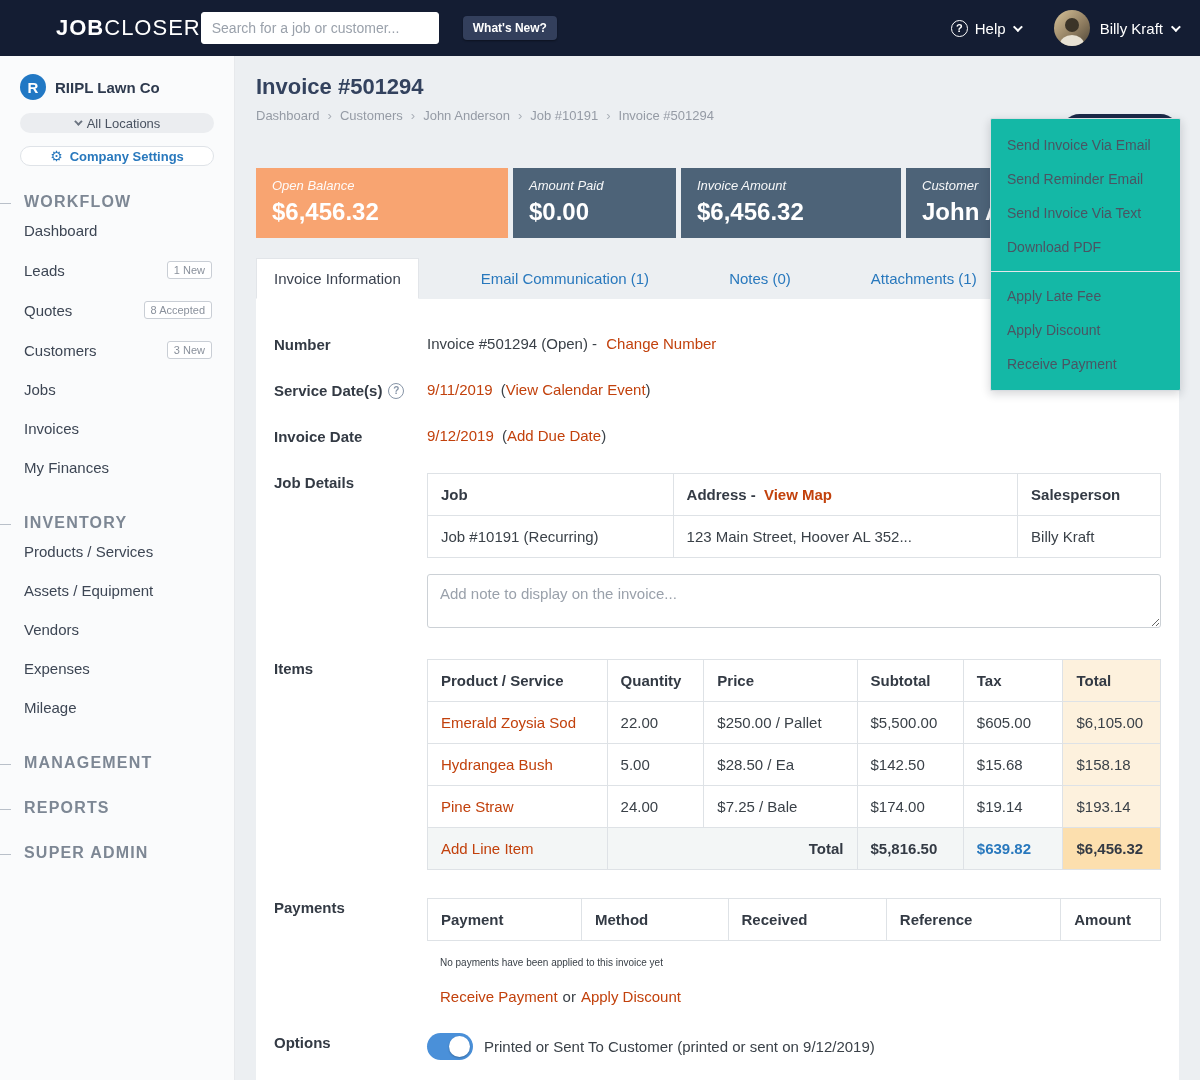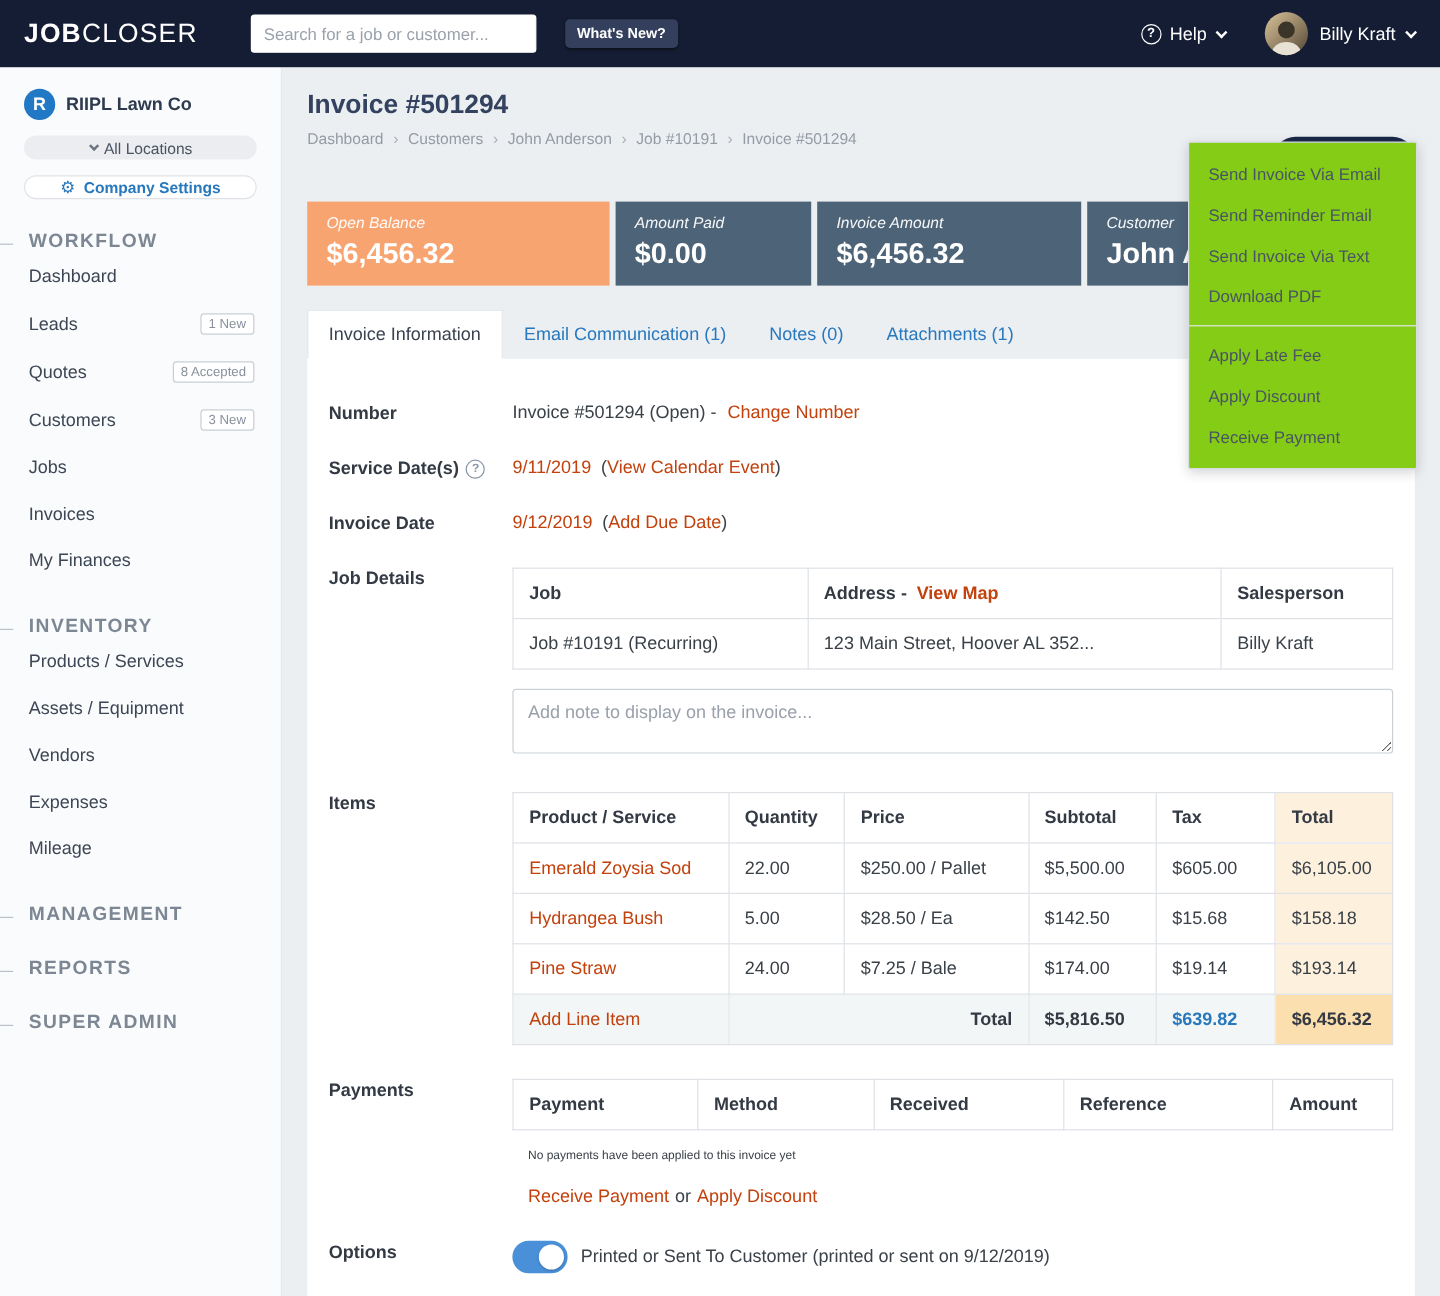--- a/index.html
+++ b/index.html
@@ -1,24 +1,24 @@
 <!DOCTYPE html>
 <html><head>
 <meta charset="utf-8">
 <style>
   * { box-sizing: border-box; margin: 0; padding: 0; }
   html,body { width:1200px; height:1080px; overflow:hidden; background:#eceff2;
     font-family:"Liberation Sans","DejaVu Sans",sans-serif; color:#3a4148; }
 
   
   .navbar { height:56px; background:#141d33; display:flex; align-items:center;
-    padding:0 22px 0 20px; position:relative; z-index:60; }
+    padding:0 22px 0 56px; position:relative; z-index:60; }
   .logo { color:#fff; font-size:22px; letter-spacing:1px; white-space:nowrap; }
   .logo b { font-weight:800; } .logo span.light { font-weight:300; }
-  .nav-search { margin-left:44px; width:238px; height:32px; border:1px solid #fff; border-radius:3px;
+  .nav-search { width:238px; height:32px; border:1px solid #fff; border-radius:3px;
     padding:0 10px; font-size:14px; color:#333; outline:none; }
   .nav-search::placeholder { color:#9aa1ab; }
   .whats-new { margin-left:24px; background:#333f5c; color:#fff; font-size:12px; font-weight:700;
     padding:5px 10px; border-radius:4px; border:none; cursor:pointer; box-shadow:0 1px 2px rgba(0,0,0,.4); }
   .nav-spacer { flex:1; }
   .nav-help { display:flex; align-items:center; gap:7px; color:#fff; font-size:15px; cursor:pointer; }
   .qcircle { display:inline-flex; width:17px; height:17px; border:1.5px solid #fff; border-radius:50%;
     align-items:center; justify-content:center; font-size:11px; font-weight:700; }
   .chev { width:7px; height:7px; border-right:2px solid currentColor; border-bottom:2px solid currentColor;
     transform:rotate(45deg) translateY(-2px); display:inline-block; }
@@ -57,36 +57,36 @@
   .breadcrumb { margin-top:8px; font-size:13px; color:#959ba5; }
   .crumb { cursor:pointer; }
   .crumb.current { cursor:default; }
   .crumb:not(:last-child)::after { content:"›"; margin:0 8px; color:#aab0b8; }
   .actions-btn { background:#1b2947; color:#fff; font-size:15px; font-weight:700; border:none; cursor:pointer;
     border-radius:19px; padding:10px 22px; display:flex; align-items:center; gap:9px;margin-top:40px; }
   .caret-down { width:0; height:0; border-left:5px solid transparent; border-right:5px solid transparent;
     border-top:5px solid #fff; display:inline-block; }
 
   
-  .dropdown { position:absolute; top:62px; right:19px; width:191px; background:#84cc16;
+  .dropdown { position:absolute; top:62px; right:19px; width:191px; background:#14b8a6;
     border:1px solid #d8dce1; border-radius:2px; box-shadow:0 3px 10px rgba(20,25,40,.18);
     padding:9px 0; z-index:50; }
   .menu-item { padding:9px 16px; font-size:14px; color:#4a5563; cursor:pointer; white-space:nowrap; }
   .menu-divider { height:1px; background:#e4e7eb; margin:7px 0; }
 
   
   .stats { display:flex; gap:5px; margin-top:17px; }
   .stat-card { height:70px; padding:10px 16px; color:#fff; background:#4d6378; overflow:hidden; }
   .stat-card.orange { background:#f8a471; }
   .stat-card .lbl { font-size:13px; font-style:italic; opacity:.95; }
   .stat-card .val { font-size:24px; font-weight:700; margin-top:5px; white-space:nowrap; }
   .sc1 { width:252px; } .sc2 { width:163px; } .sc3 { width:220px; } .sc4 { flex:1; }
 
   
-  .tabs { display:flex; margin-top:20px; }
+  .tabs { display:flex; margin-top:20px;gap:44px; }
   .tab { padding:11px 17px; font-size:15px; color:#2878bd; cursor:pointer; border:1px solid transparent; }
   .tab.active { background:#fff; color:#3c4350; border-color:#e2e5e9; border-bottom-color:#fff; }
 
   
   .panel { background:#fff; padding:22px 18px 60px; min-height:760px; }
   .frow { display:flex; align-items:flex-start; padding:14px 0; }
   .flabel { width:153px; flex:none; font-size:15px; font-weight:700; color:#333a44; padding-top:1px;
     display:flex; align-items:center; gap:6px;text-align:right; }
   .fvalue { flex:1; font-size:15px; color:#3a4148; }
   a.lnk, .lnk { color:#c2410c; text-decoration:none; cursor:pointer; }

